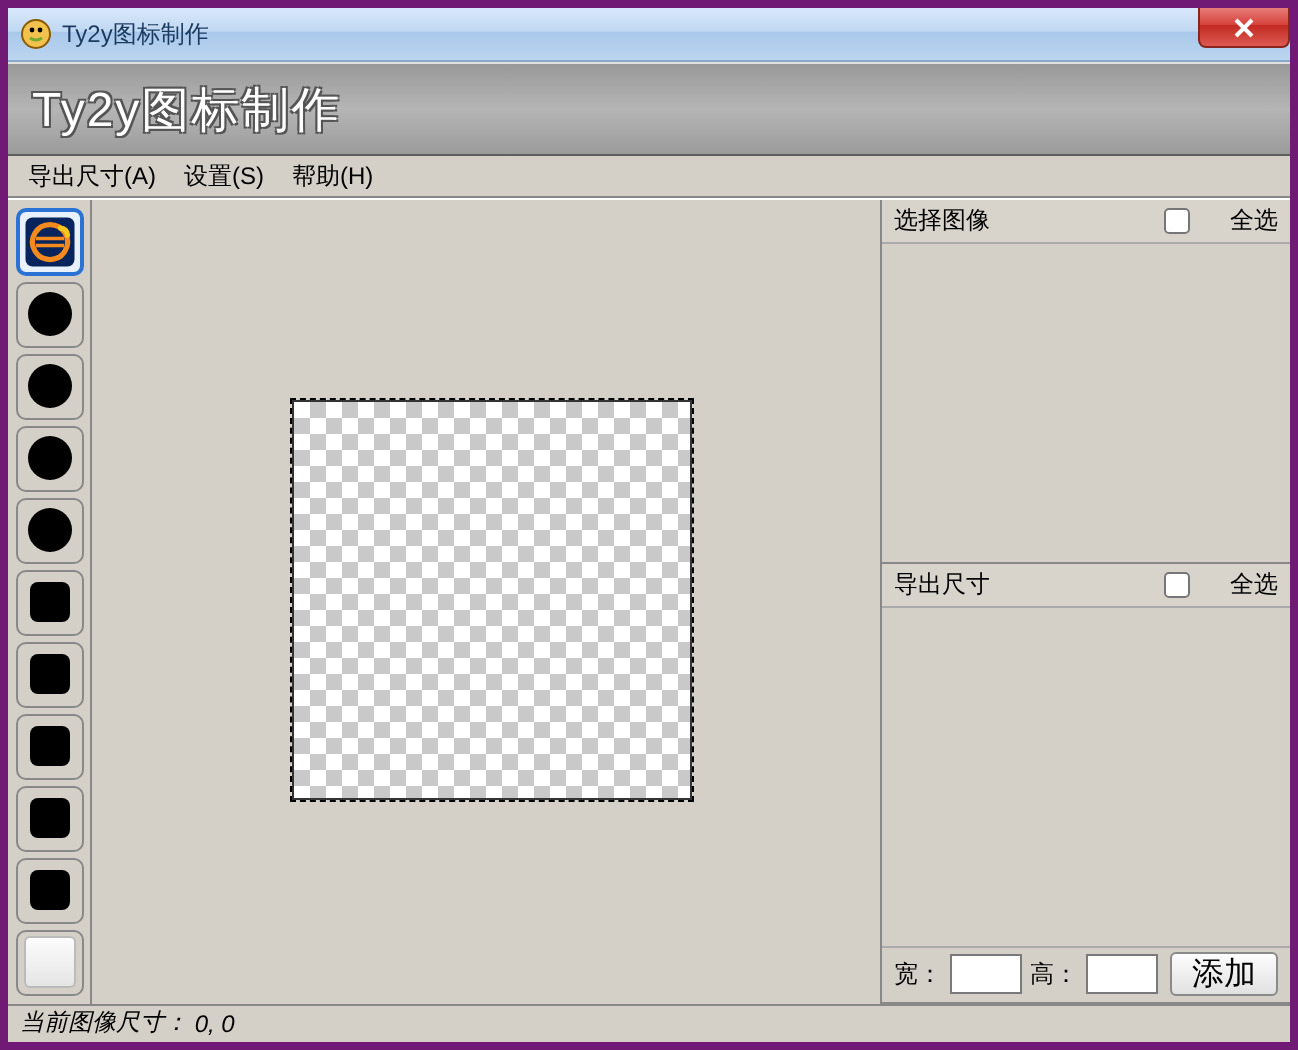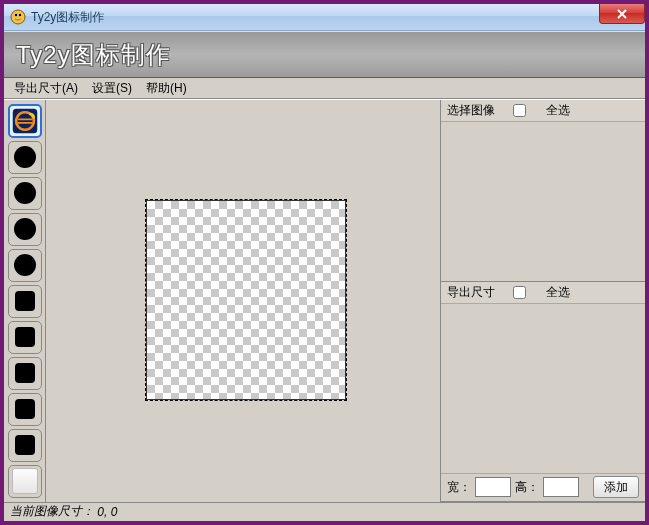--- a/index.html
+++ b/index.html
@@ -119,20 +119,21 @@
     display: flex; flex-direction: column;
   }
   .panel.top { flex: 0 0 182px; }
   .panel.mid { flex: 1 1 auto; }
   .panel-head {
     height: 22px;
     display: flex; align-items: center;
     padding: 0 6px;
     border-bottom: 1px solid #aaa;
     background: #d8d4cc;
+    justify-content: space-between;
   }
   .panel-head .lbl { color: #000; }
   .panel-head label.chk { display: flex; align-items: center; gap: 20px; color:#000;padding-left:18px; }
   .panel-head input[type=checkbox]{ width:13px; height:13px; }
   .panel-body { flex: 1 1 auto; background: #d4d0c8; }
   .panel-bottom {
     height: 28px;
     display: flex; align-items: center;
     padding: 0 6px; gap: 4px;
     border-top: 1px solid #aaa;
@@ -143,21 +144,21 @@
     border: 1px solid #7a7a7a;
     background: #fff;
     font-size: 12px;
     padding: 0 2px;
   }
   .panel-bottom button.add {
     height: 22px; padding: 0 10px;
     background: linear-gradient(to bottom,#fdfdfd,#e1e1e1);
     border: 1px solid #8a8a8a;
     border-radius: 3px;
-    font-size: 12px;
+    font-size: 16px;
     margin-left: auto;
   }
   
   .statusbar {
     height: 20px;
     background: #d4d0c8;
     border-top: 1px solid #888;
     display: flex; align-items: center;
     padding-left: 6px;
     color: #000;

